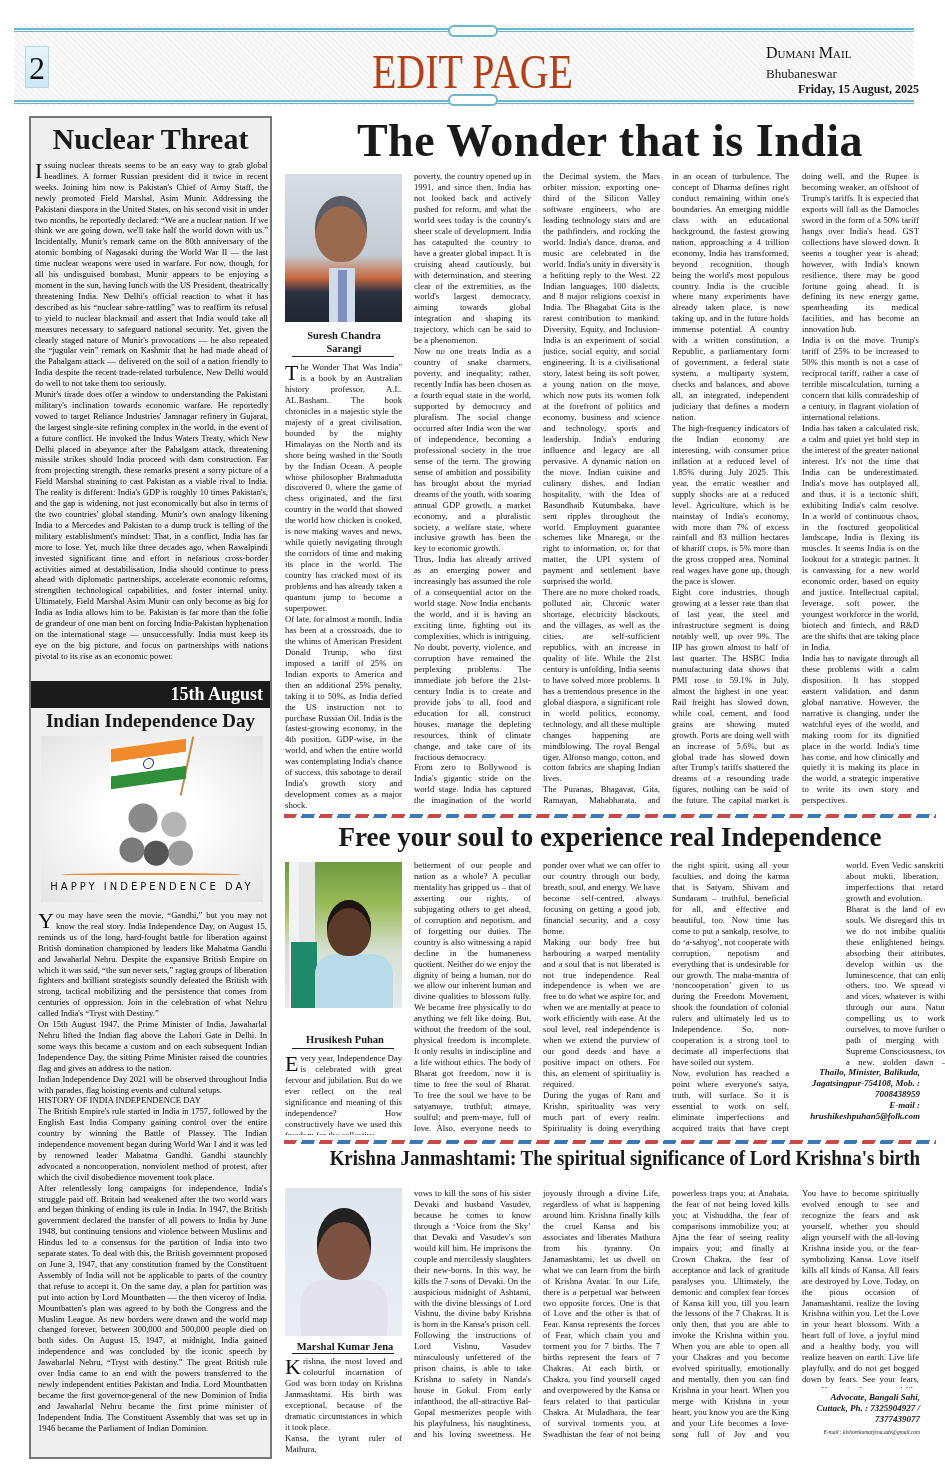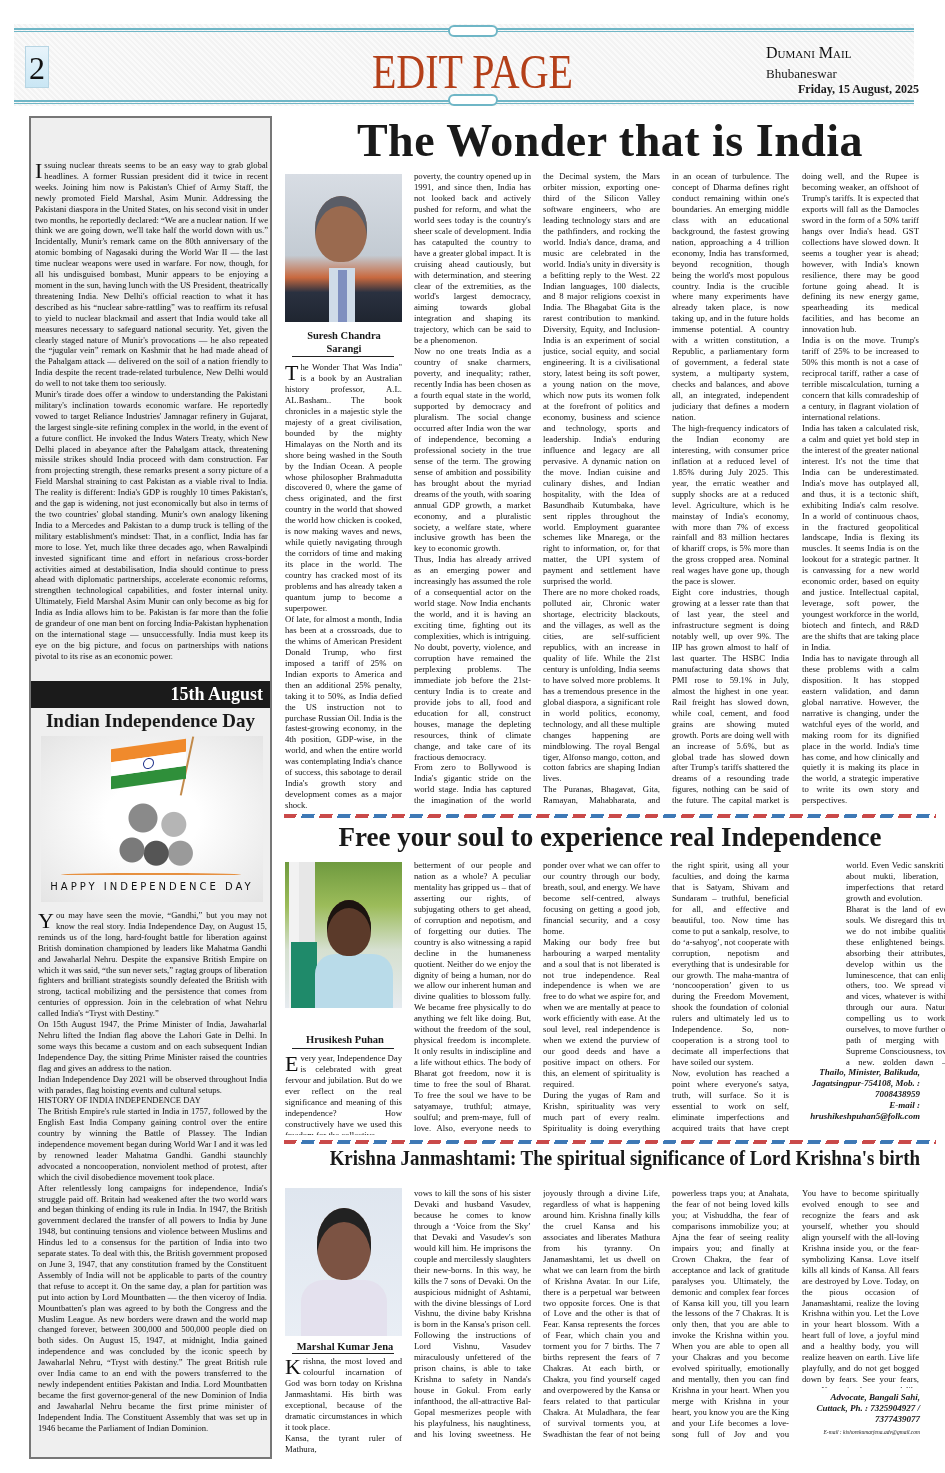--- a/index.html
+++ b/index.html
@@ -99,20 +99,21 @@
 <div class="mast-rule bot"></div>
 <div class="ornament top"></div>
 <div class="ornament bot"></div>
 <div class="page-num">2</div>
 <div class="edit-title">EDIT PAGE</div>
 <div class="paper-name">Dumani Mail</div>
 <div class="paper-city">Bhubaneswar</div>
 <div class="paper-date">Friday, 15 August, 2025</div>
 
 <div class="sidebar">
+  <div class="nt-title">Nuclear Threat</div>
   <div class="sb-text nt-body">
     <span class="dropcap">I</span><span class="para" style="white-space: pre-line;">ssuing nuclear threats seems to be an easy way to grab global headlines. A former Russian president did it twice in recent weeks. Joining him now is Pakistan's Chief of Army Staff, the newly promoted Field Marshal, Asim Munir. Addressing the Pakistani diaspora in the United States, on his second visit in under two months, he reportedly declared: “We are a nuclear nation. If we think we are going down, we'll take half the world down with us.” Incidentally, Munir's remark came on the 80th anniversary of the atomic bombing of Nagasaki during the World War II — the last time nuclear weapons were used in warfare. For now, though, for all his undisguised bombast, Munir appears to be enjoying a moment in the sun, having lunch with the US President, theatrically threatening India. New Delhi's official reaction to what it has described as his “nuclear sabre-rattling” was to reaffirm its refusal to yield to nuclear blackmail and assert that India would take all measures necessary to safeguard national security. Yet, given the clearly staged nature of Munir's provocations — he also repeated the “jugular vein” remark on Kashmir that he had made ahead of the Pahalgam attack — delivered on the soil of a nation friendly to India despite the recent trade-related turbulence, New Delhi would do well to not take them too seriously.
 Munir's tirade does offer a window to understanding the Pakistani military's inclination towards economic warfare. He reportedly vowed to target Reliance Industries' Jamnagar refinery in Gujarat, the largest single-site refining complex in the world, in the event of a future conflict. He invoked the Indus Waters Treaty, which New Delhi placed in abeyance after the Pahalgam attack, threatening missile strikes should India proceed with dam construction. Far from projecting strength, these remarks present a sorry picture of a Field Marshal straining to cast Pakistan as a viable rival to India. The reality is different: India's GDP is roughly 10 times Pakistan's, and the gap is widening, not just economically but also in terms of the two countries' global standing. Munir's own analogy likening India to a Mercedes and Pakistan to a dump truck is telling of the military establishment's mindset: That, in a conflict, India has far more to lose. Yet, much like three decades ago, when Rawalpindi invested significant time and effort in nefarious cross-border activities aimed at destabilisation, India should continue to press ahead with diplomatic partnerships, accelerate economic reforms, strengthen technological capabilities, and foster internal unity. Ultimately, Field Marshal Asim Munir can only become as big for India as India allows him to be. Pakistan is far more than the folie de grandeur of one man bent on forcing India-Pakistan hyphenation on the international stage — unsuccessfully. India must keep its eye on the big picture, and focus on partnerships with nations pivotal to its rise as an economic power.</span>
   </div>
   <div class="aug-bar">15th August</div>
   <div class="idd-title">Indian Independence Day</div>
   <div class="idd-img">
     <div class="pole"></div>
     <div class="flag">
       <div class="s"></div>

